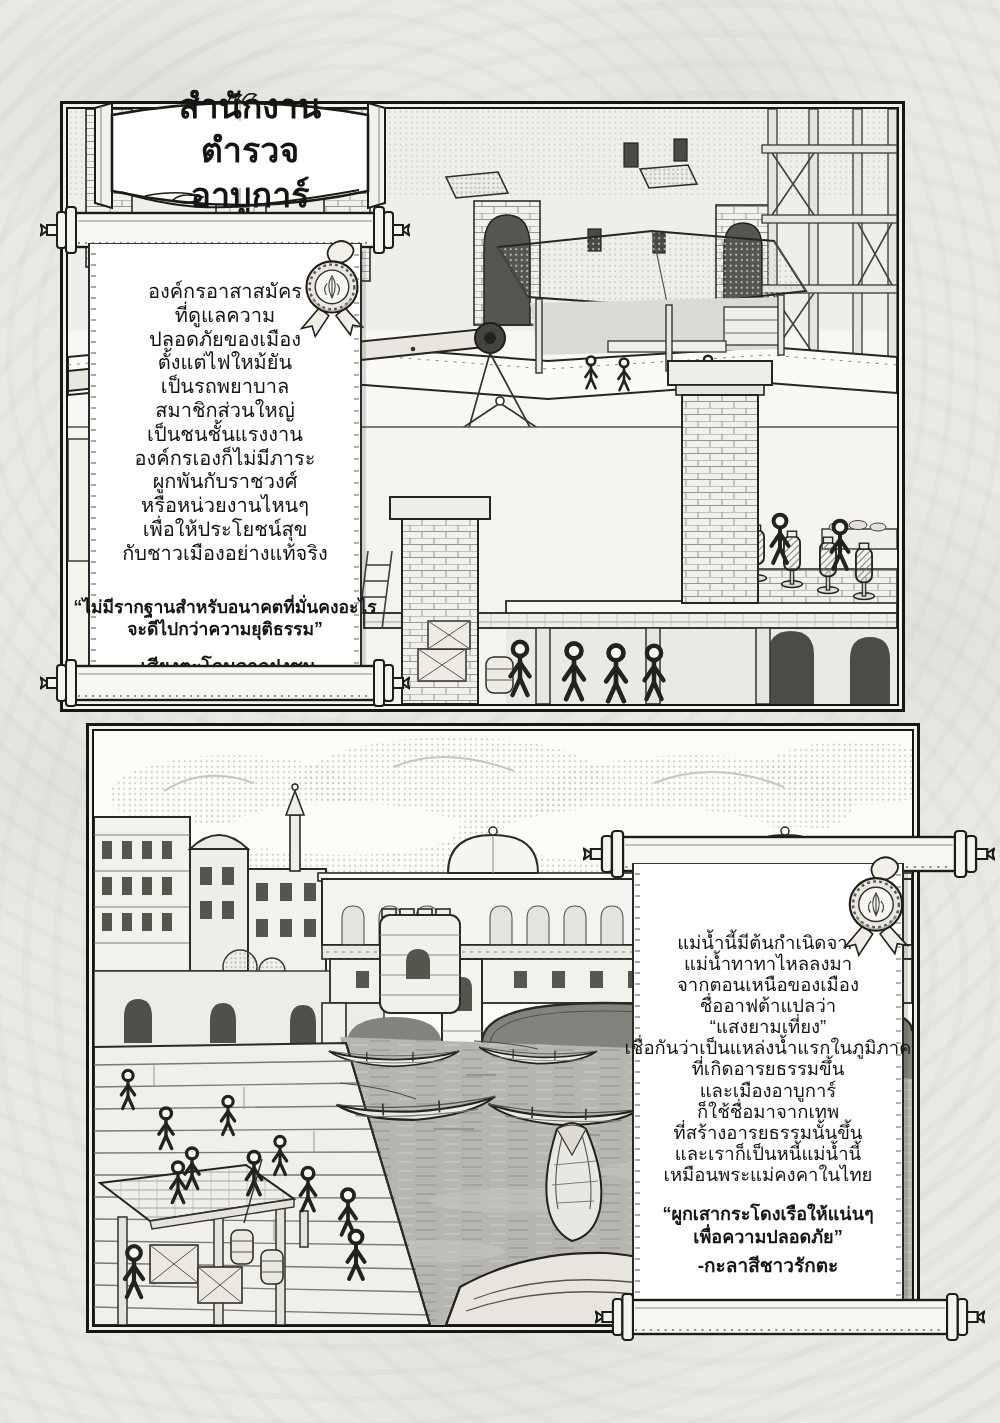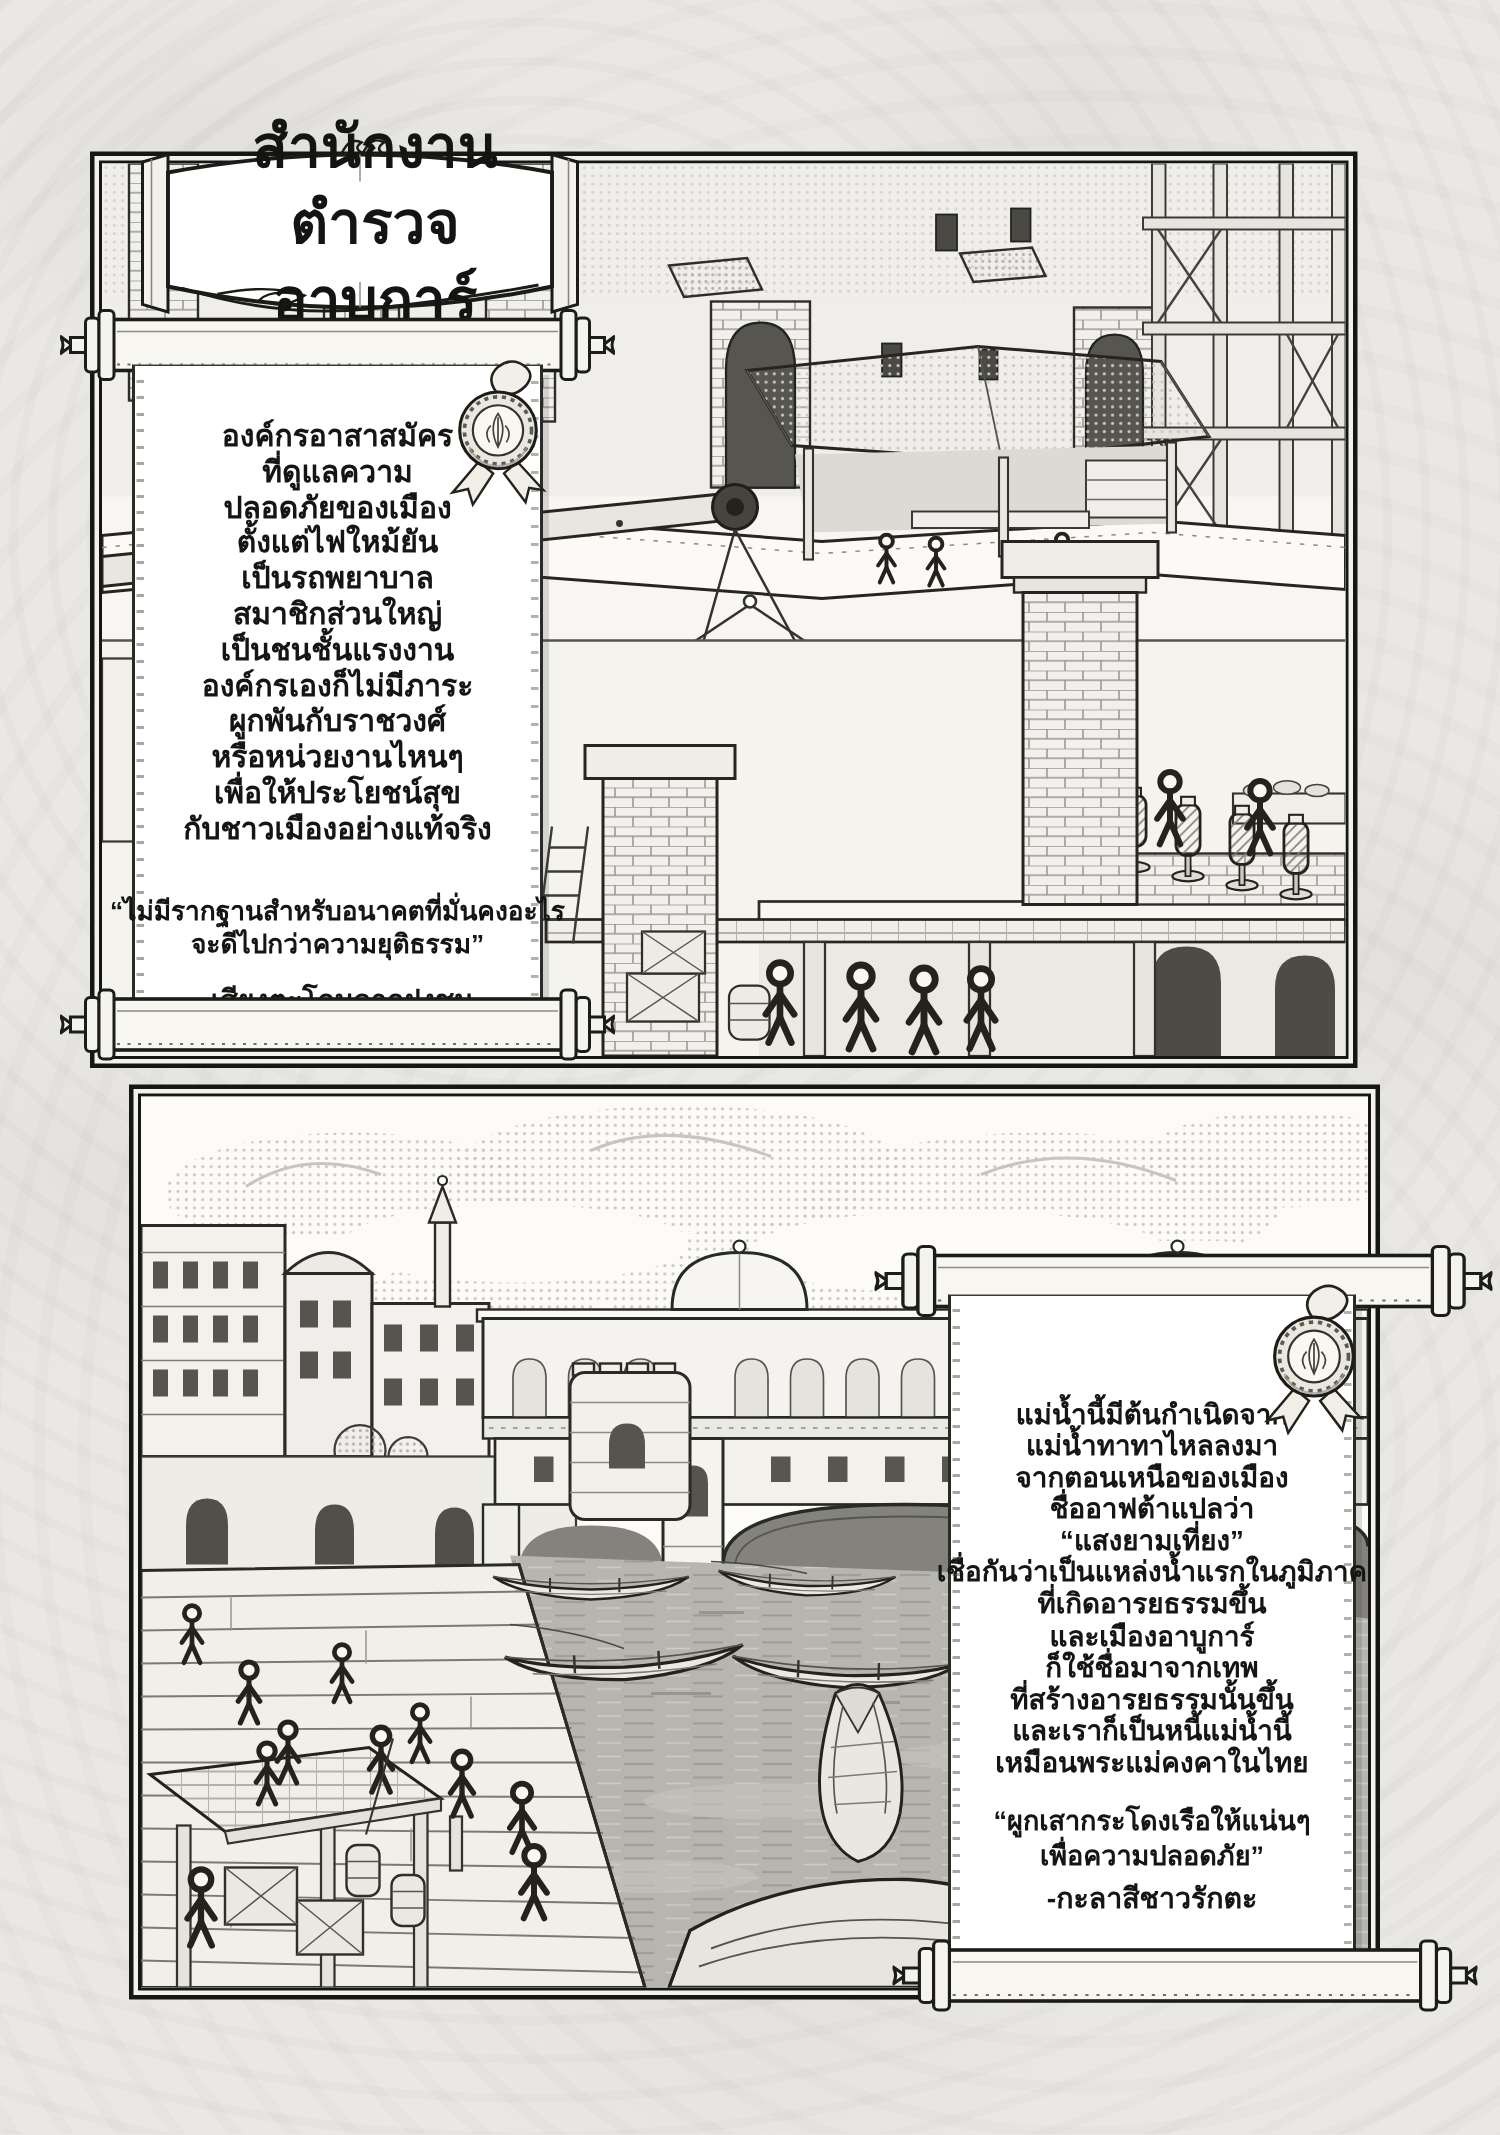--- a/index.html
+++ b/index.html
@@ -22,37 +22,37 @@
   .scroll{position:absolute;}
   .scroll1{left:40px;top:93px;width:380px;height:630px;}
   .scroll2{left:575px;top:715px;width:425px;height:665px;}
   .scroll > *{position:absolute;}
   .plaque{left:45px;top:0;width:310px;height:125px;}
   .scroll2 .plaque{left:50px;top:3px;width:305px;height:128px;}
   .plaque svg{display:block;width:100%;height:100%;}
   .plaque-title{position:absolute;left:28px;right:28px;top:10px;bottom:20px;
     display:flex;align-items:center;justify-content:center;text-align:center;
     font-weight:800;white-space:pre-line;line-height:1.3;color:#141412;}
-  .scroll1 .plaque-title{font-size:39px;margin-left:20px;}
+  .scroll1 .plaque-title{font-size:34px;margin-left:20px;}
   .scroll2 .plaque-title{font-size:33px;}
   .rod{display:block;}
   .scroll1 .rod-top{left:0;top:112px;width:370px;height:50px;}
   .scroll1 .rod-bottom{left:0;top:565px;width:370px;height:50px;}
   .scroll2 .rod-top{left:8px;top:114px;width:412px;height:50px;}
   .scroll2 .rod-bottom{left:20px;top:577px;width:390px;height:50px;}
   .paper{background:#ffffff;border-left:2px solid #2a2a26;border-right:2px solid #2a2a26;
     border-top:1.5px solid #3a3a34;border-bottom:1.5px solid #3a3a34;
     box-shadow:6px 5px 0 -2px rgba(50,50,45,.16);text-align:center;}
   .scroll1 .paper{left:48px;top:150px;width:274px;height:455px;padding-top:36px;box-sizing:border-box;}
   .scroll2 .paper{left:57px;top:148px;width:272px;height:458px;padding-top:68px;box-sizing:border-box;}
   .paper::before{content:"";position:absolute;left:1px;top:0;bottom:0;width:5px;
     background:repeating-linear-gradient(180deg, transparent 0 9px, rgba(60,60,55,.45) 9px 11px);}
   .paper::after{content:"";position:absolute;right:1px;top:0;bottom:0;width:5px;
     background:repeating-linear-gradient(180deg, transparent 0 10px, rgba(60,60,55,.4) 10px 12px);}
-  .body-text{font-weight:700;white-space:pre-line;margin:0 -38px;color:#151513;}
+  .body-text{font-weight:400;white-space:pre-line;margin:0 -38px;color:#151513;}
   .scroll1 .body-text{font-size:20px;line-height:1.19;}
   .scroll2 .body-text{font-size:18.5px;line-height:1.14;}
   .quote{font-weight:700;white-space:pre-line;margin:30px -46px 0;font-size:17.5px;line-height:1.3;color:#151513;}
   .scroll2 .quote{margin-top:18px;font-size:18px;}
   .attrib{font-weight:700;margin-top:10px;font-size:19px;color:#151513;}
   .scroll2 .attrib{margin-top:0;}
   .seal{position:absolute;}
   .scroll1 .seal{left:252px;top:146px;width:80px;height:99px;}
   .scroll2 .seal{left:260px;top:140px;width:82px;height:102px;}
   .defs-svg{position:absolute;width:0;height:0;}

